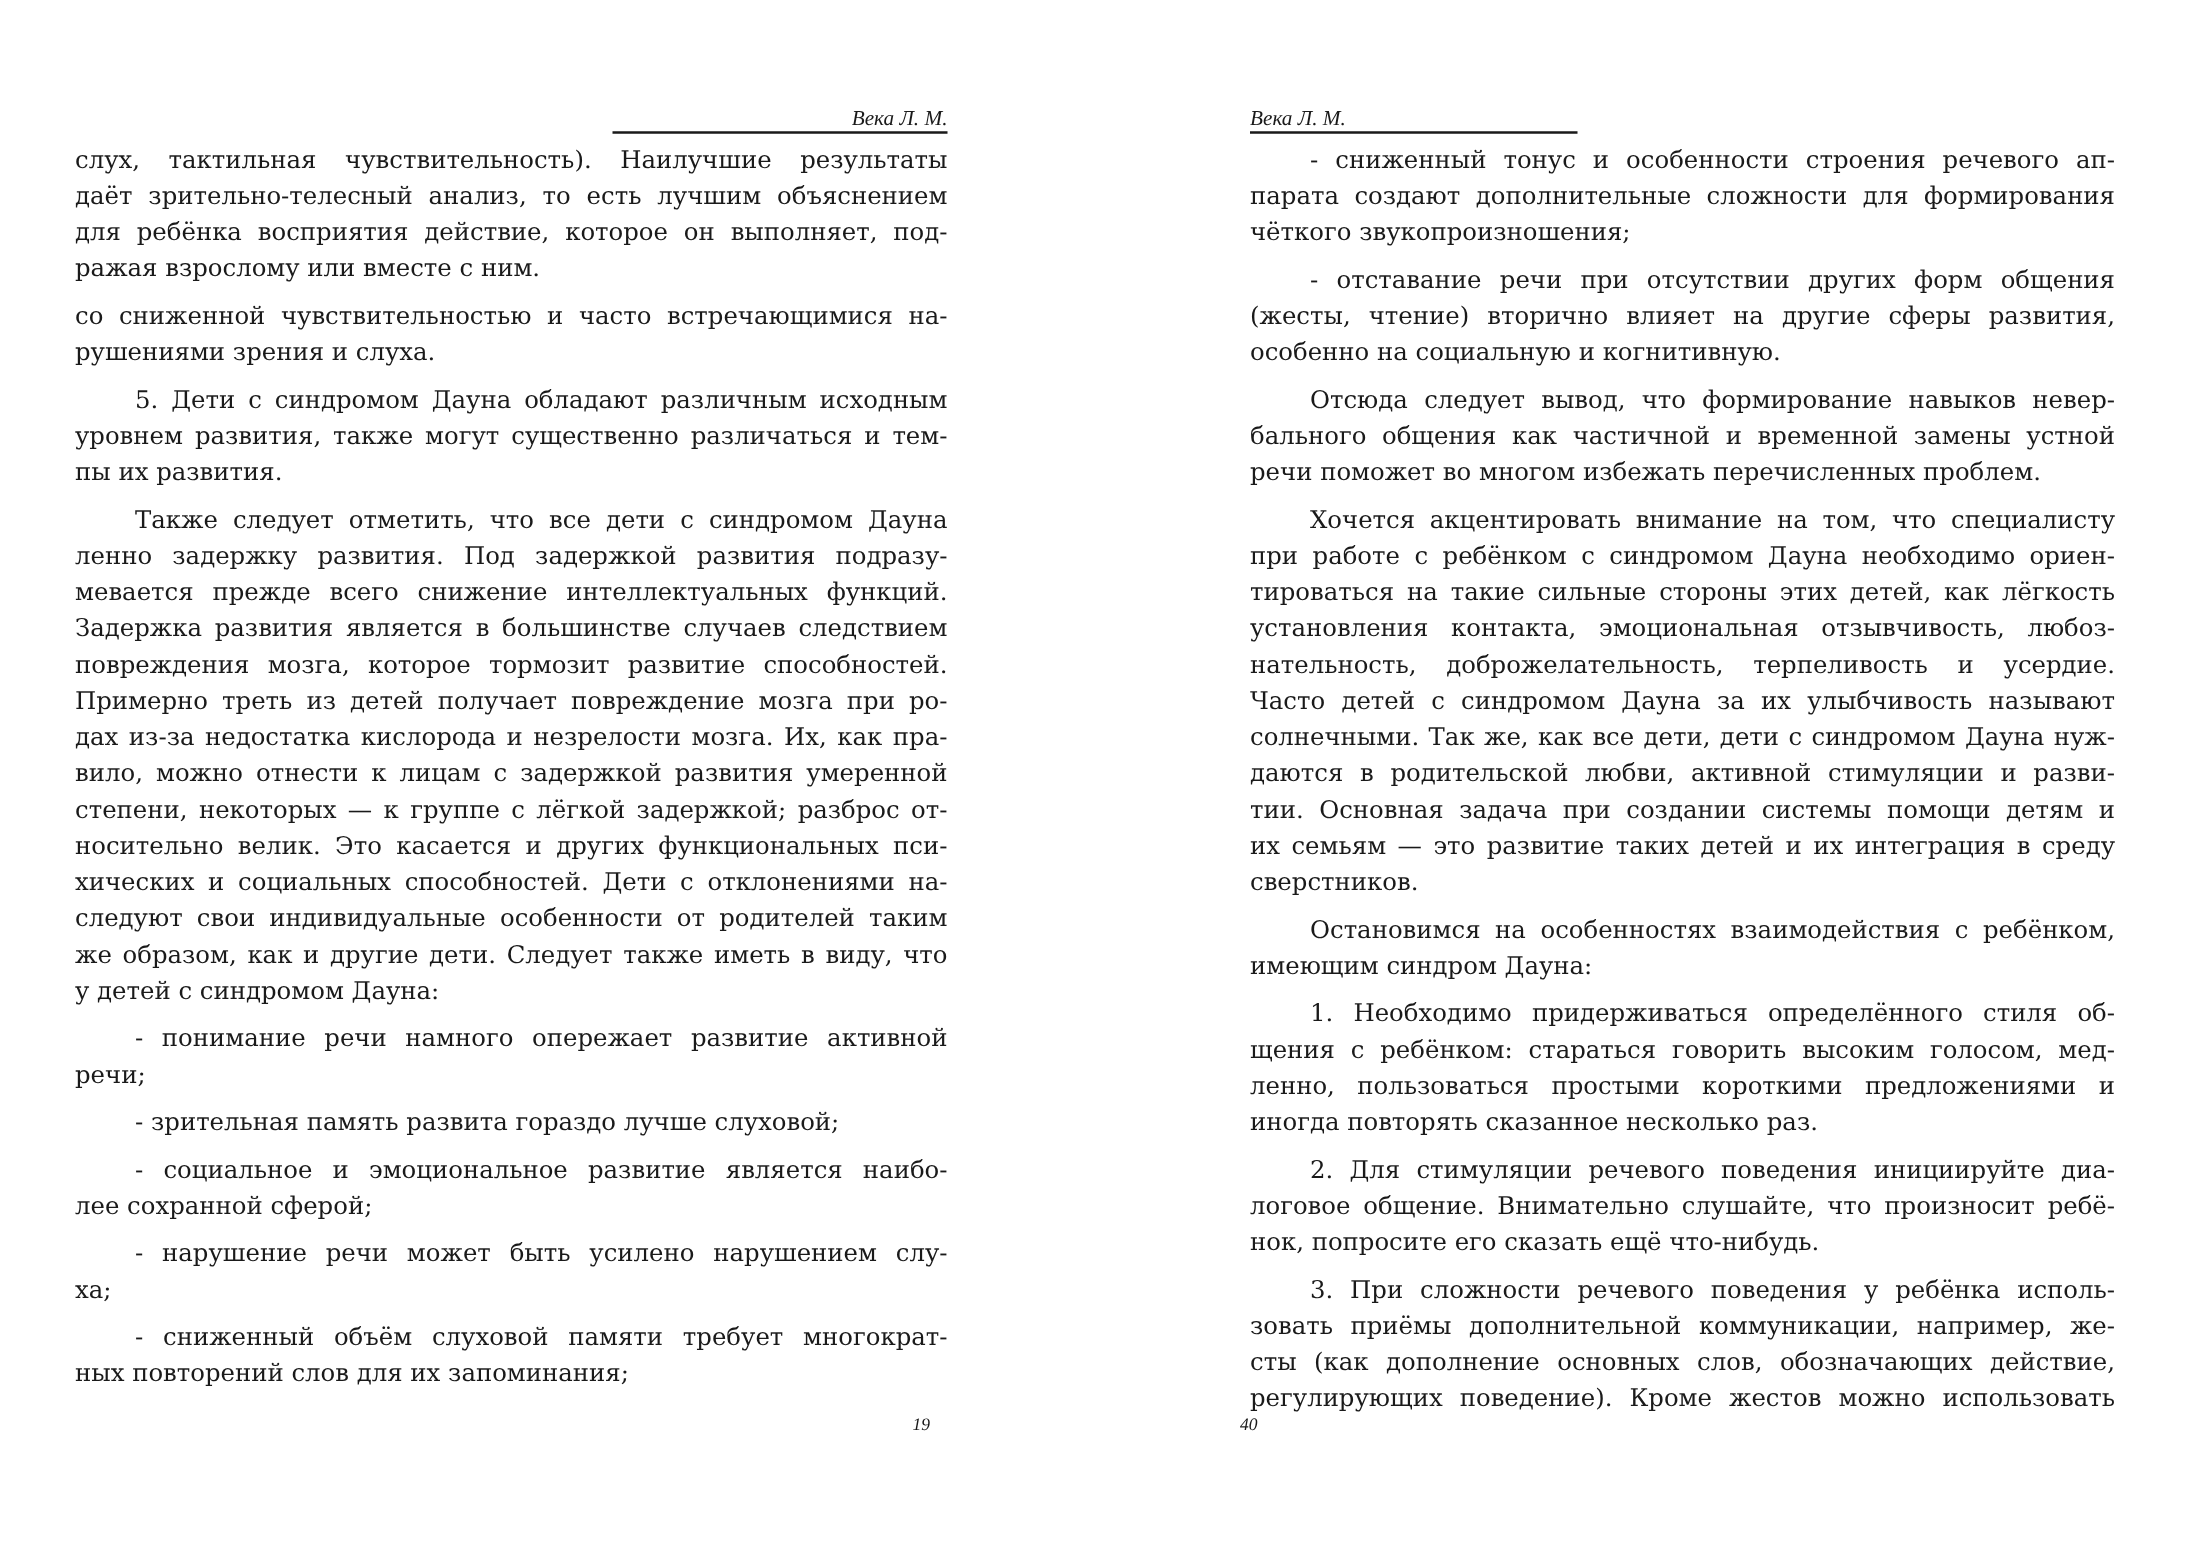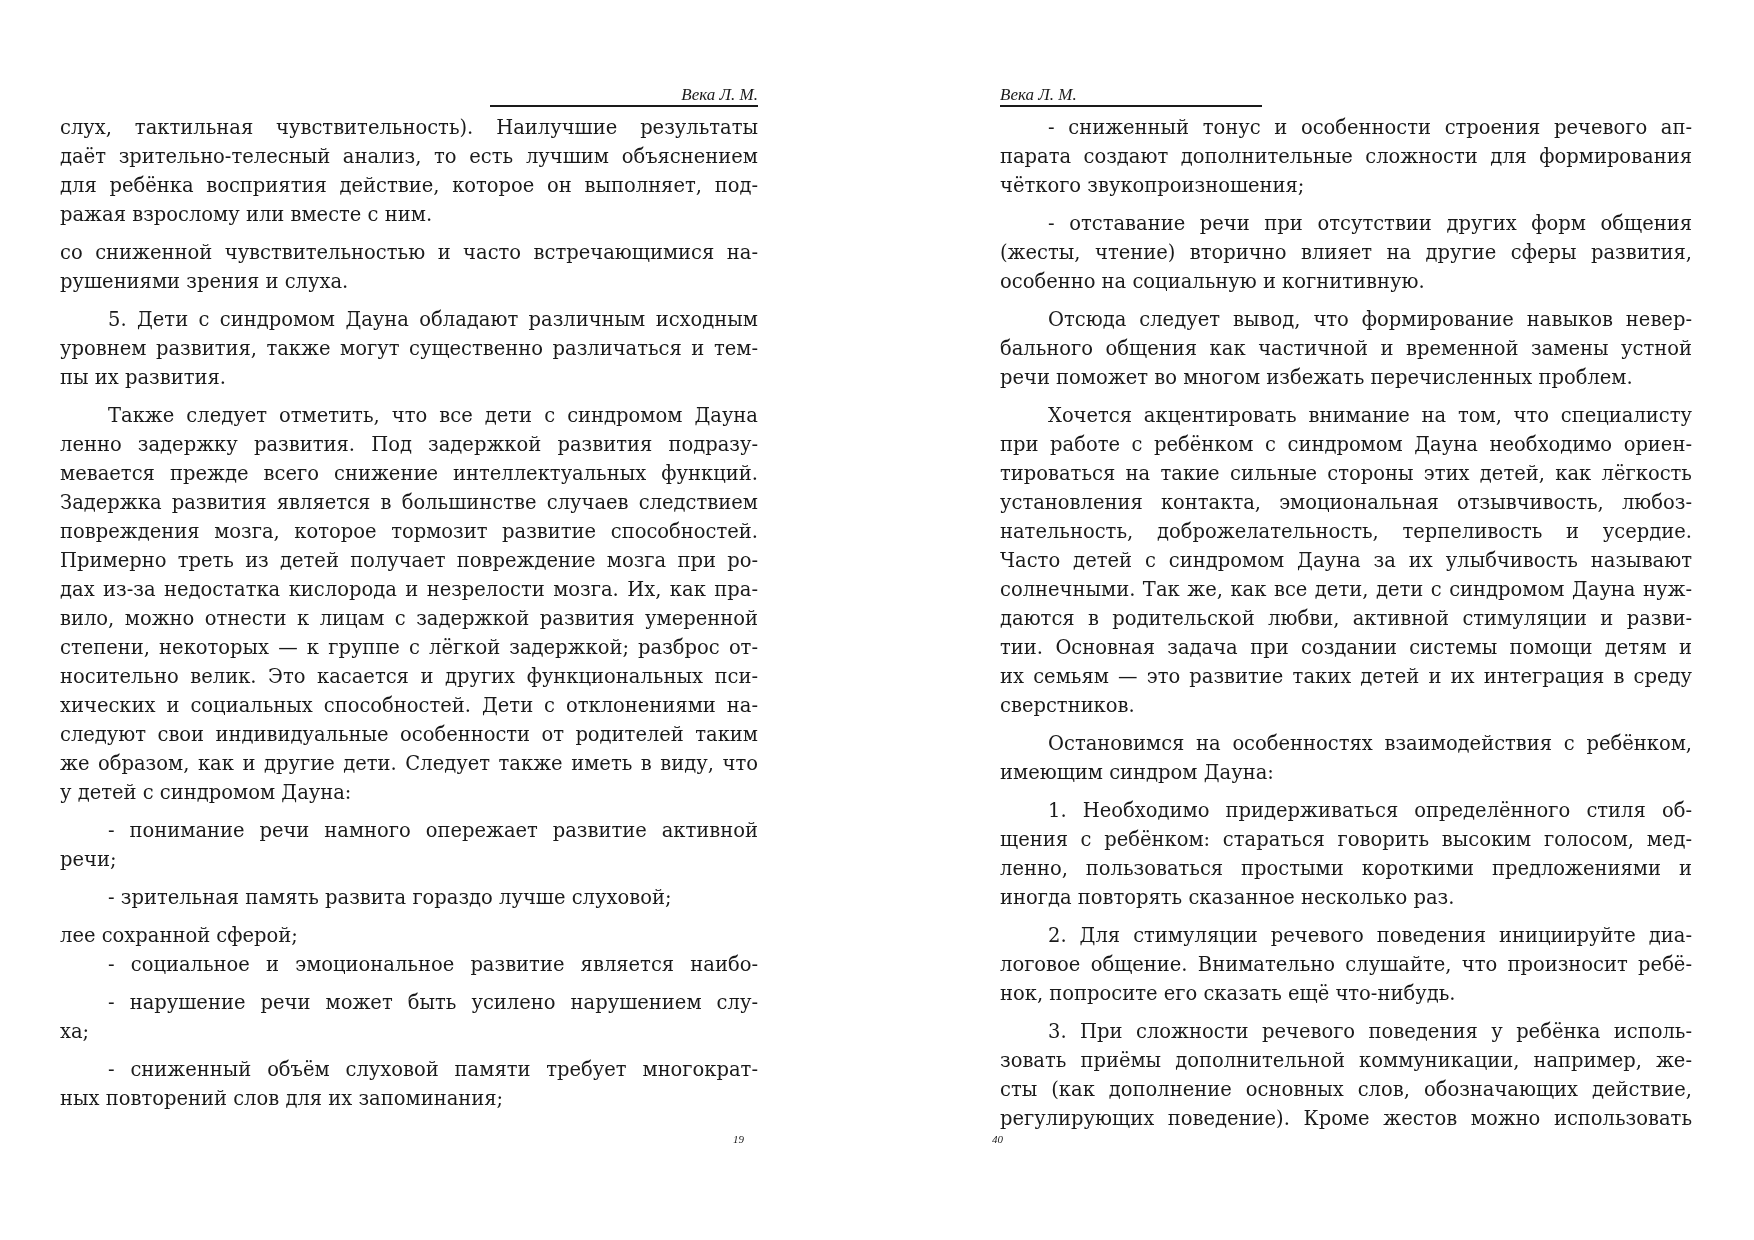--- a/index.html
+++ b/index.html
@@ -14,21 +14,21 @@
   .page-right .running-head { left: 0; width: 262px; text-align: left; }
   .head-rule { position: absolute; top: 104px; height: 2px; background: #1a1a1a; }
   .page-left .head-rule { right: 0; width: 268px; }
   .page-right .head-rule { left: 0; width: 262px; }
   .body { position: absolute; top: 112px; left: 0; right: 0; }
   .para { margin: 0 0 9px 0; }
   .line { display: block; height: 29px; line-height: 29px; font-size: 19.5px;
           white-space: nowrap; text-align: justify; text-align-last: justify; }
   .line.last { text-align-last: left; }
   .line.first { text-indent: 48px; }
-  .folio { position: absolute; top: 1132px; font-style: italic; font-size: 11px;
+  .folio { position: absolute; top: 1132px; font-style: italic; font-size: 14px;
            font-family: "Liberation Serif", serif; }
   .page-left .folio { right: 14px; }
   .page-right .folio { left: -8px; }
 </style>
 </head>
 <body>
 
 <div class="page page-left">
   <div class="running-head">Века Л. М.</div>
   <div class="head-rule"></div>
@@ -65,22 +65,22 @@
         <span class="line last">у детей с синдромом Дауна:</span>
       </div>
       <div class="para">
         <span class="line first">- понимание речи намного опережает развитие активной</span>
         <span class="line last">речи;</span>
       </div>
       <div class="para">
         <span class="line first last">- зрительная память развита гораздо лучше слуховой;</span>
       </div>
       <div class="para">
+        <span class="line first">- социальное и эмоциональное развитие является наибо-</span>
         <span class="line last">лее сохранной сферой;</span>
-        <span class="line first">- социальное и эмоциональное развитие является наибо-</span>
       </div>
       <div class="para">
         <span class="line first">- нарушение речи может быть усилено нарушением слу-</span>
         <span class="line last">ха;</span>
       </div>
       <div class="para">
         <span class="line first">- сниженный объём слуховой памяти требует многократ-</span>
         <span class="line last">ных повторений слов для их запоминания;</span>
       </div>
     </div>

